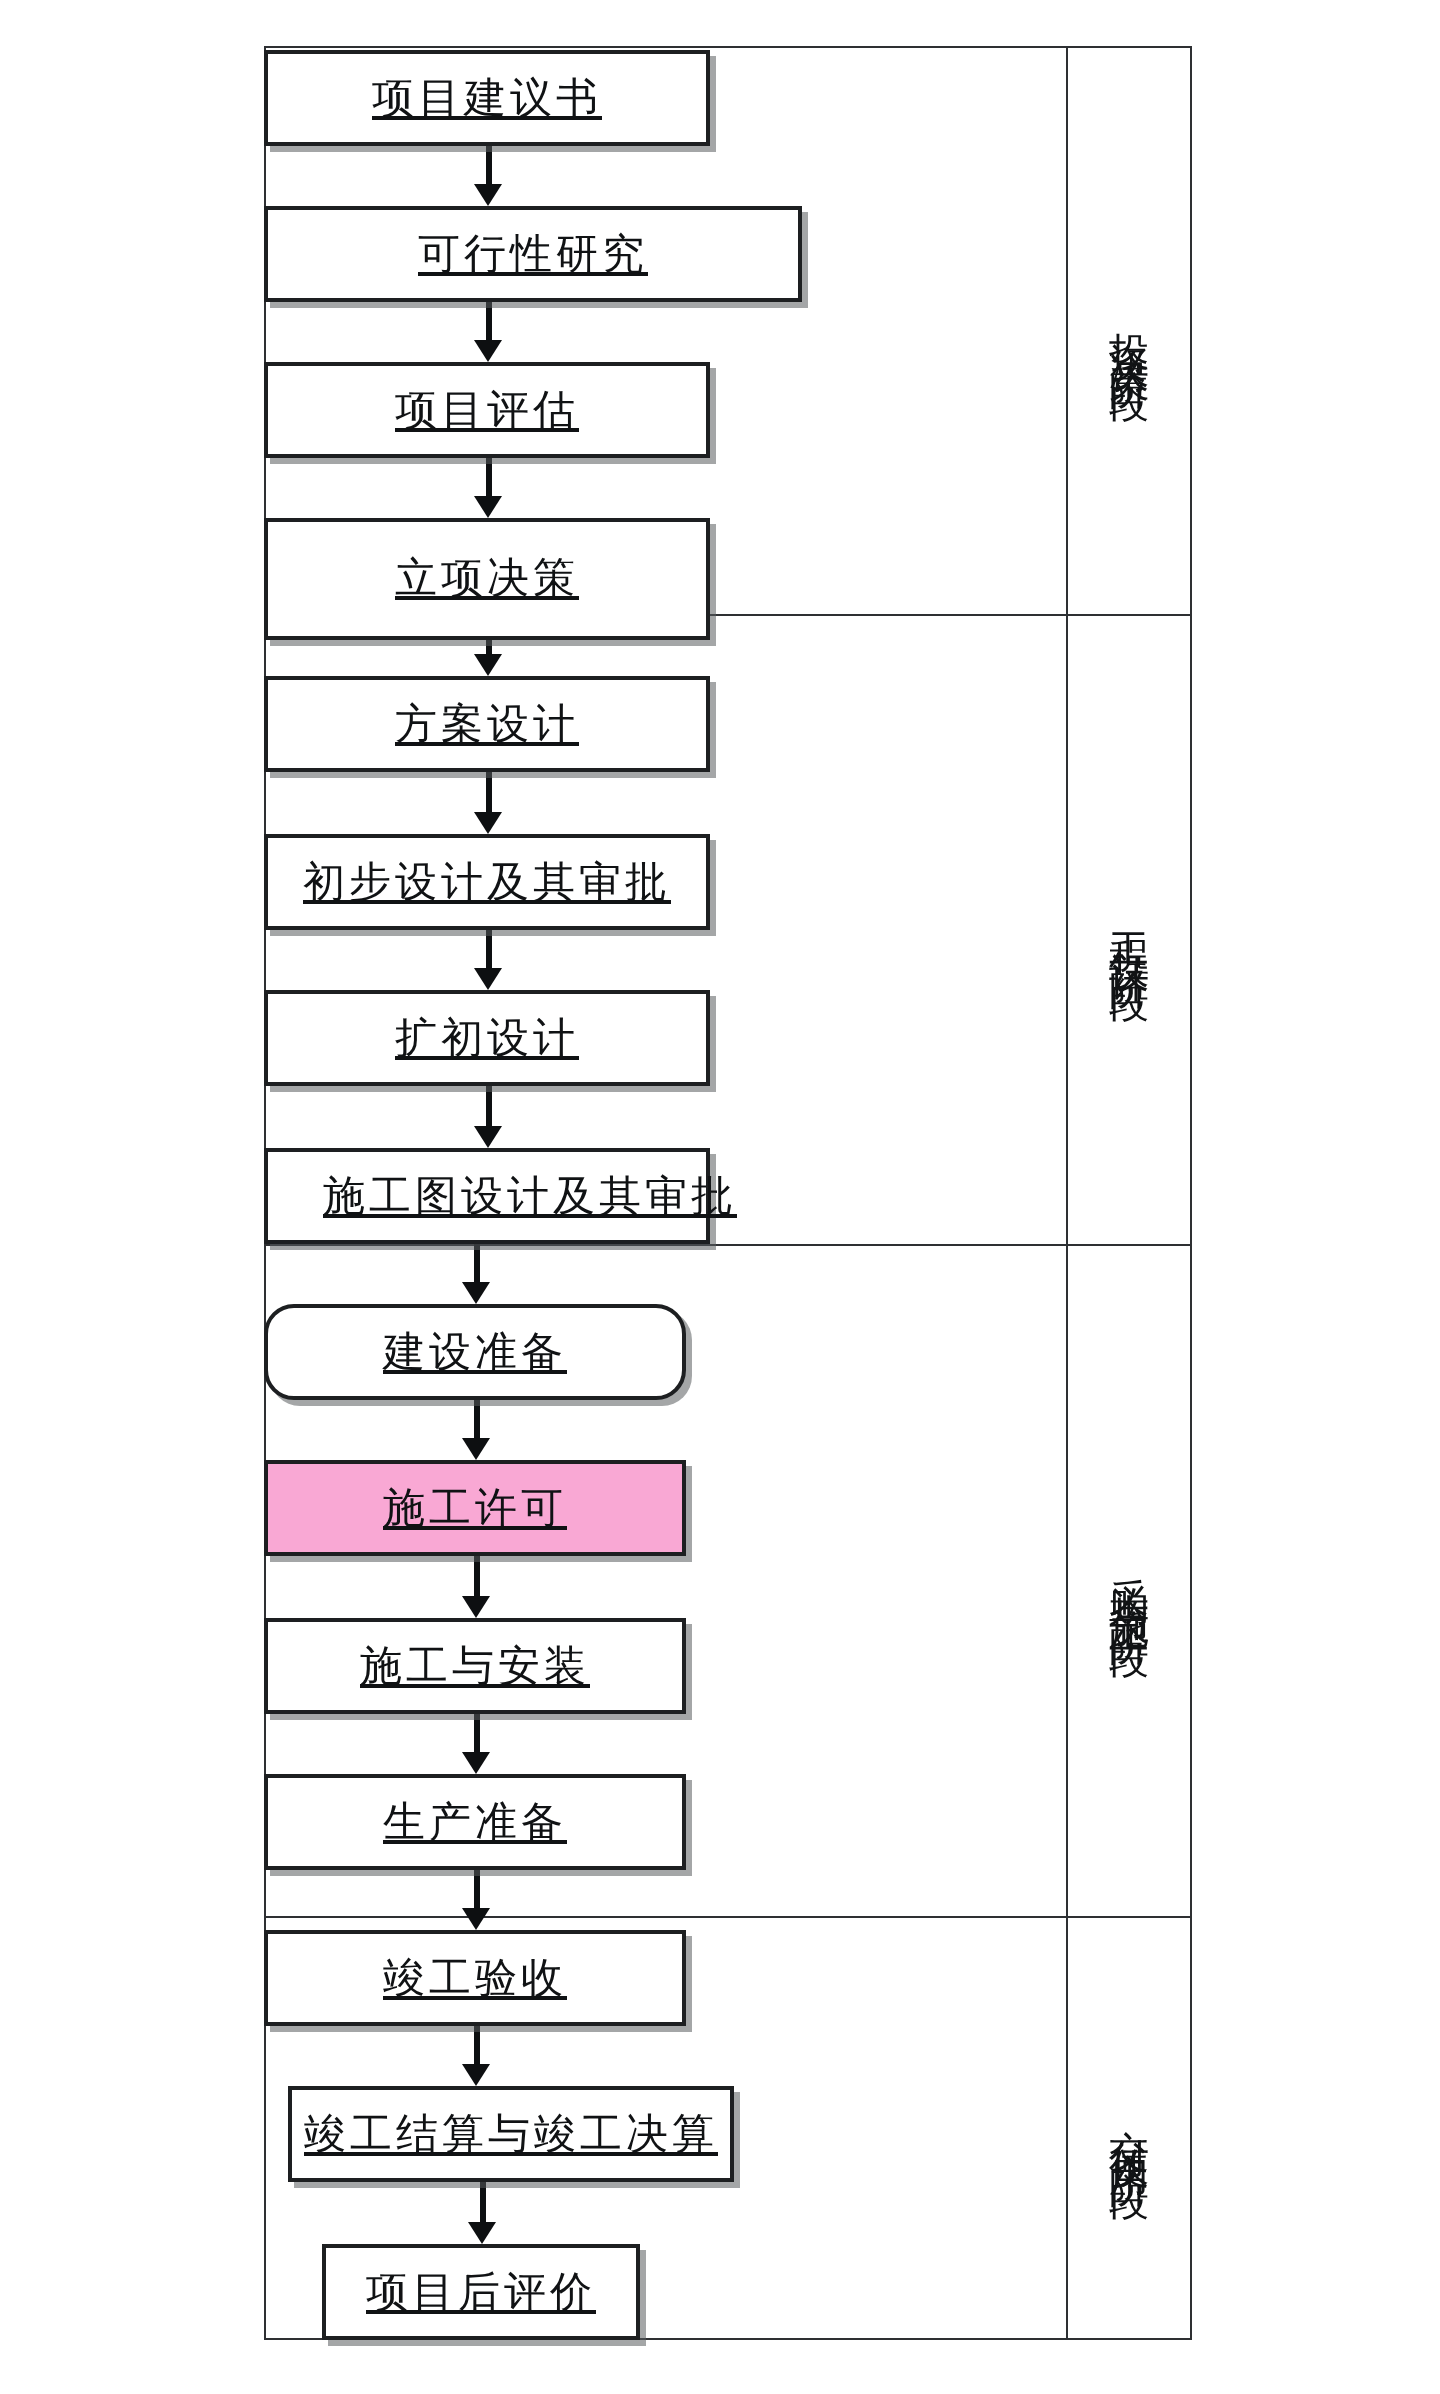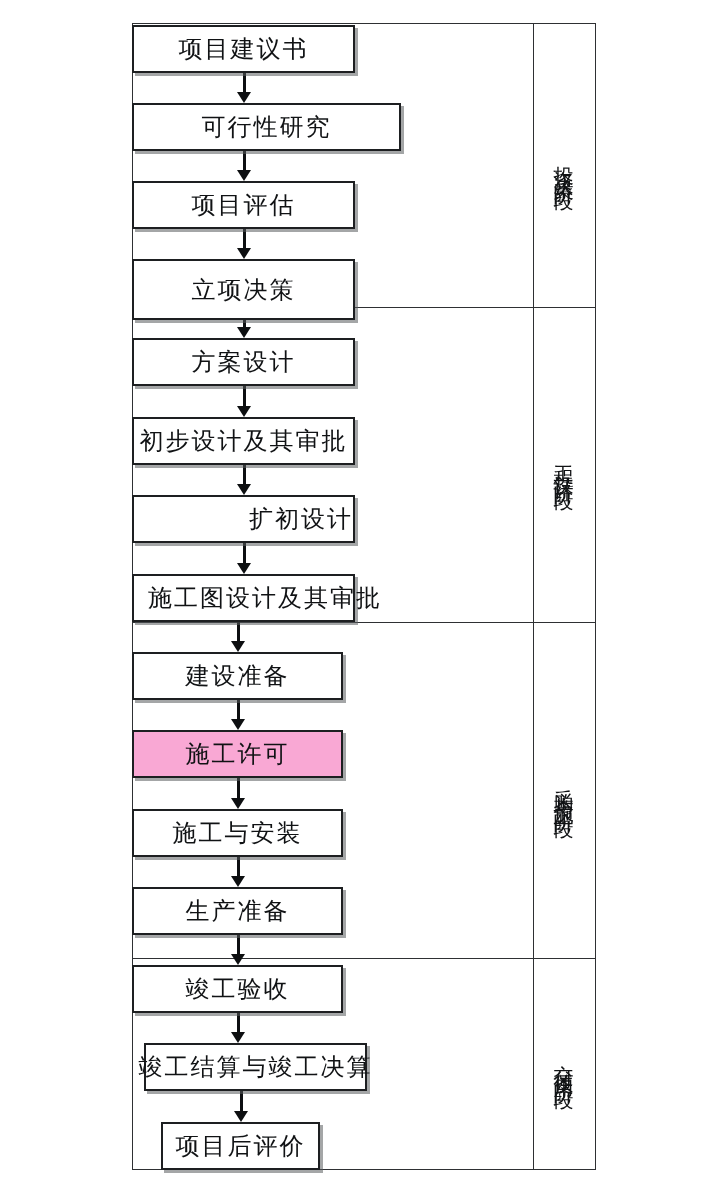--- a/index.html
+++ b/index.html
@@ -63,22 +63,23 @@
     border: 2px solid #1d1f21;
     display: flex;
     align-items: center;
     justify-content: center;
     box-shadow: 3px 3px 0 0 rgba(90, 92, 95, 0.55);
     color: #101214;
     letter-spacing: 2px;
     white-space: nowrap;
   }
   .node .node-label {
-    font-size: 24px;
+    font-size: 21px;
     line-height: 1;
+    text-decoration: underline;
   }
 
   
   .connector {
     position: absolute;
     width: 0;
     border-left: 3px solid #0d0f11;
   }
   .arrow-head {
     position: absolute;
@@ -194,27 +195,27 @@
       </div>
       <div class="node" style="left: 132px; top: 259px; width: 223px; height: 61px; background: rgb(255, 255, 255); border-color: rgb(29, 31, 33); color: rgb(16, 18, 20);">
         <span class="node-label">立项决策</span>
       </div>
       <div class="node" style="left: 132px; top: 338px; width: 223px; height: 48px; background: rgb(255, 255, 255); border-color: rgb(29, 31, 33); color: rgb(16, 18, 20);">
         <span class="node-label">方案设计</span>
       </div>
       <div class="node" style="left: 132px; top: 417px; width: 223px; height: 48px; background: rgb(255, 255, 255); border-color: rgb(29, 31, 33); color: rgb(16, 18, 20);">
         <span class="node-label">初步设计及其审批</span>
       </div>
-      <div class="node" style="left: 132px; top: 495px; width: 223px; height: 48px; background: rgb(255, 255, 255); border-color: rgb(29, 31, 33); color: rgb(16, 18, 20); justify-content: flex-end;">
+      <div class="node" style="left: 132px; top: 495px; width: 223px; height: 48px; background: rgb(255, 255, 255); border-color: rgb(29, 31, 33); color: rgb(16, 18, 20);">
         <span class="node-label">扩初设计</span>
       </div>
       <div class="node" style="left: 132px; top: 574px; width: 223px; height: 48px; background: rgb(255, 255, 255); border-color: rgb(29, 31, 33); color: rgb(16, 18, 20); padding-left: 43px;">
         <span class="node-label">施工图设计及其审批</span>
       </div>
-      <div class="node" style="left: 132px; top: 652px; width: 211px; height: 48px; background: rgb(255, 255, 255); border-color: rgb(29, 31, 33); color: rgb(16, 18, 20);">
+      <div class="node" style="left: 132px; top: 652px; width: 211px; height: 48px; background: rgb(255, 255, 255); border-color: rgb(29, 31, 33); color: rgb(16, 18, 20); border-radius: 15px;">
         <span class="node-label">建设准备</span>
       </div>
       <div class="node" style="left: 132px; top: 730px; width: 211px; height: 48px; background: #f9a8d4; border-color: rgb(29, 31, 33); color: rgb(16, 18, 20);">
         <span class="node-label">施工许可</span>
       </div>
       <div class="node" style="left: 132px; top: 809px; width: 211px; height: 48px; background: rgb(255, 255, 255); border-color: rgb(29, 31, 33); color: rgb(16, 18, 20);">
         <span class="node-label">施工与安装</span>
       </div>
       <div class="node" style="left: 132px; top: 887px; width: 211px; height: 48px; background: rgb(255, 255, 255); border-color: rgb(29, 31, 33); color: rgb(16, 18, 20);">
         <span class="node-label">生产准备</span>

